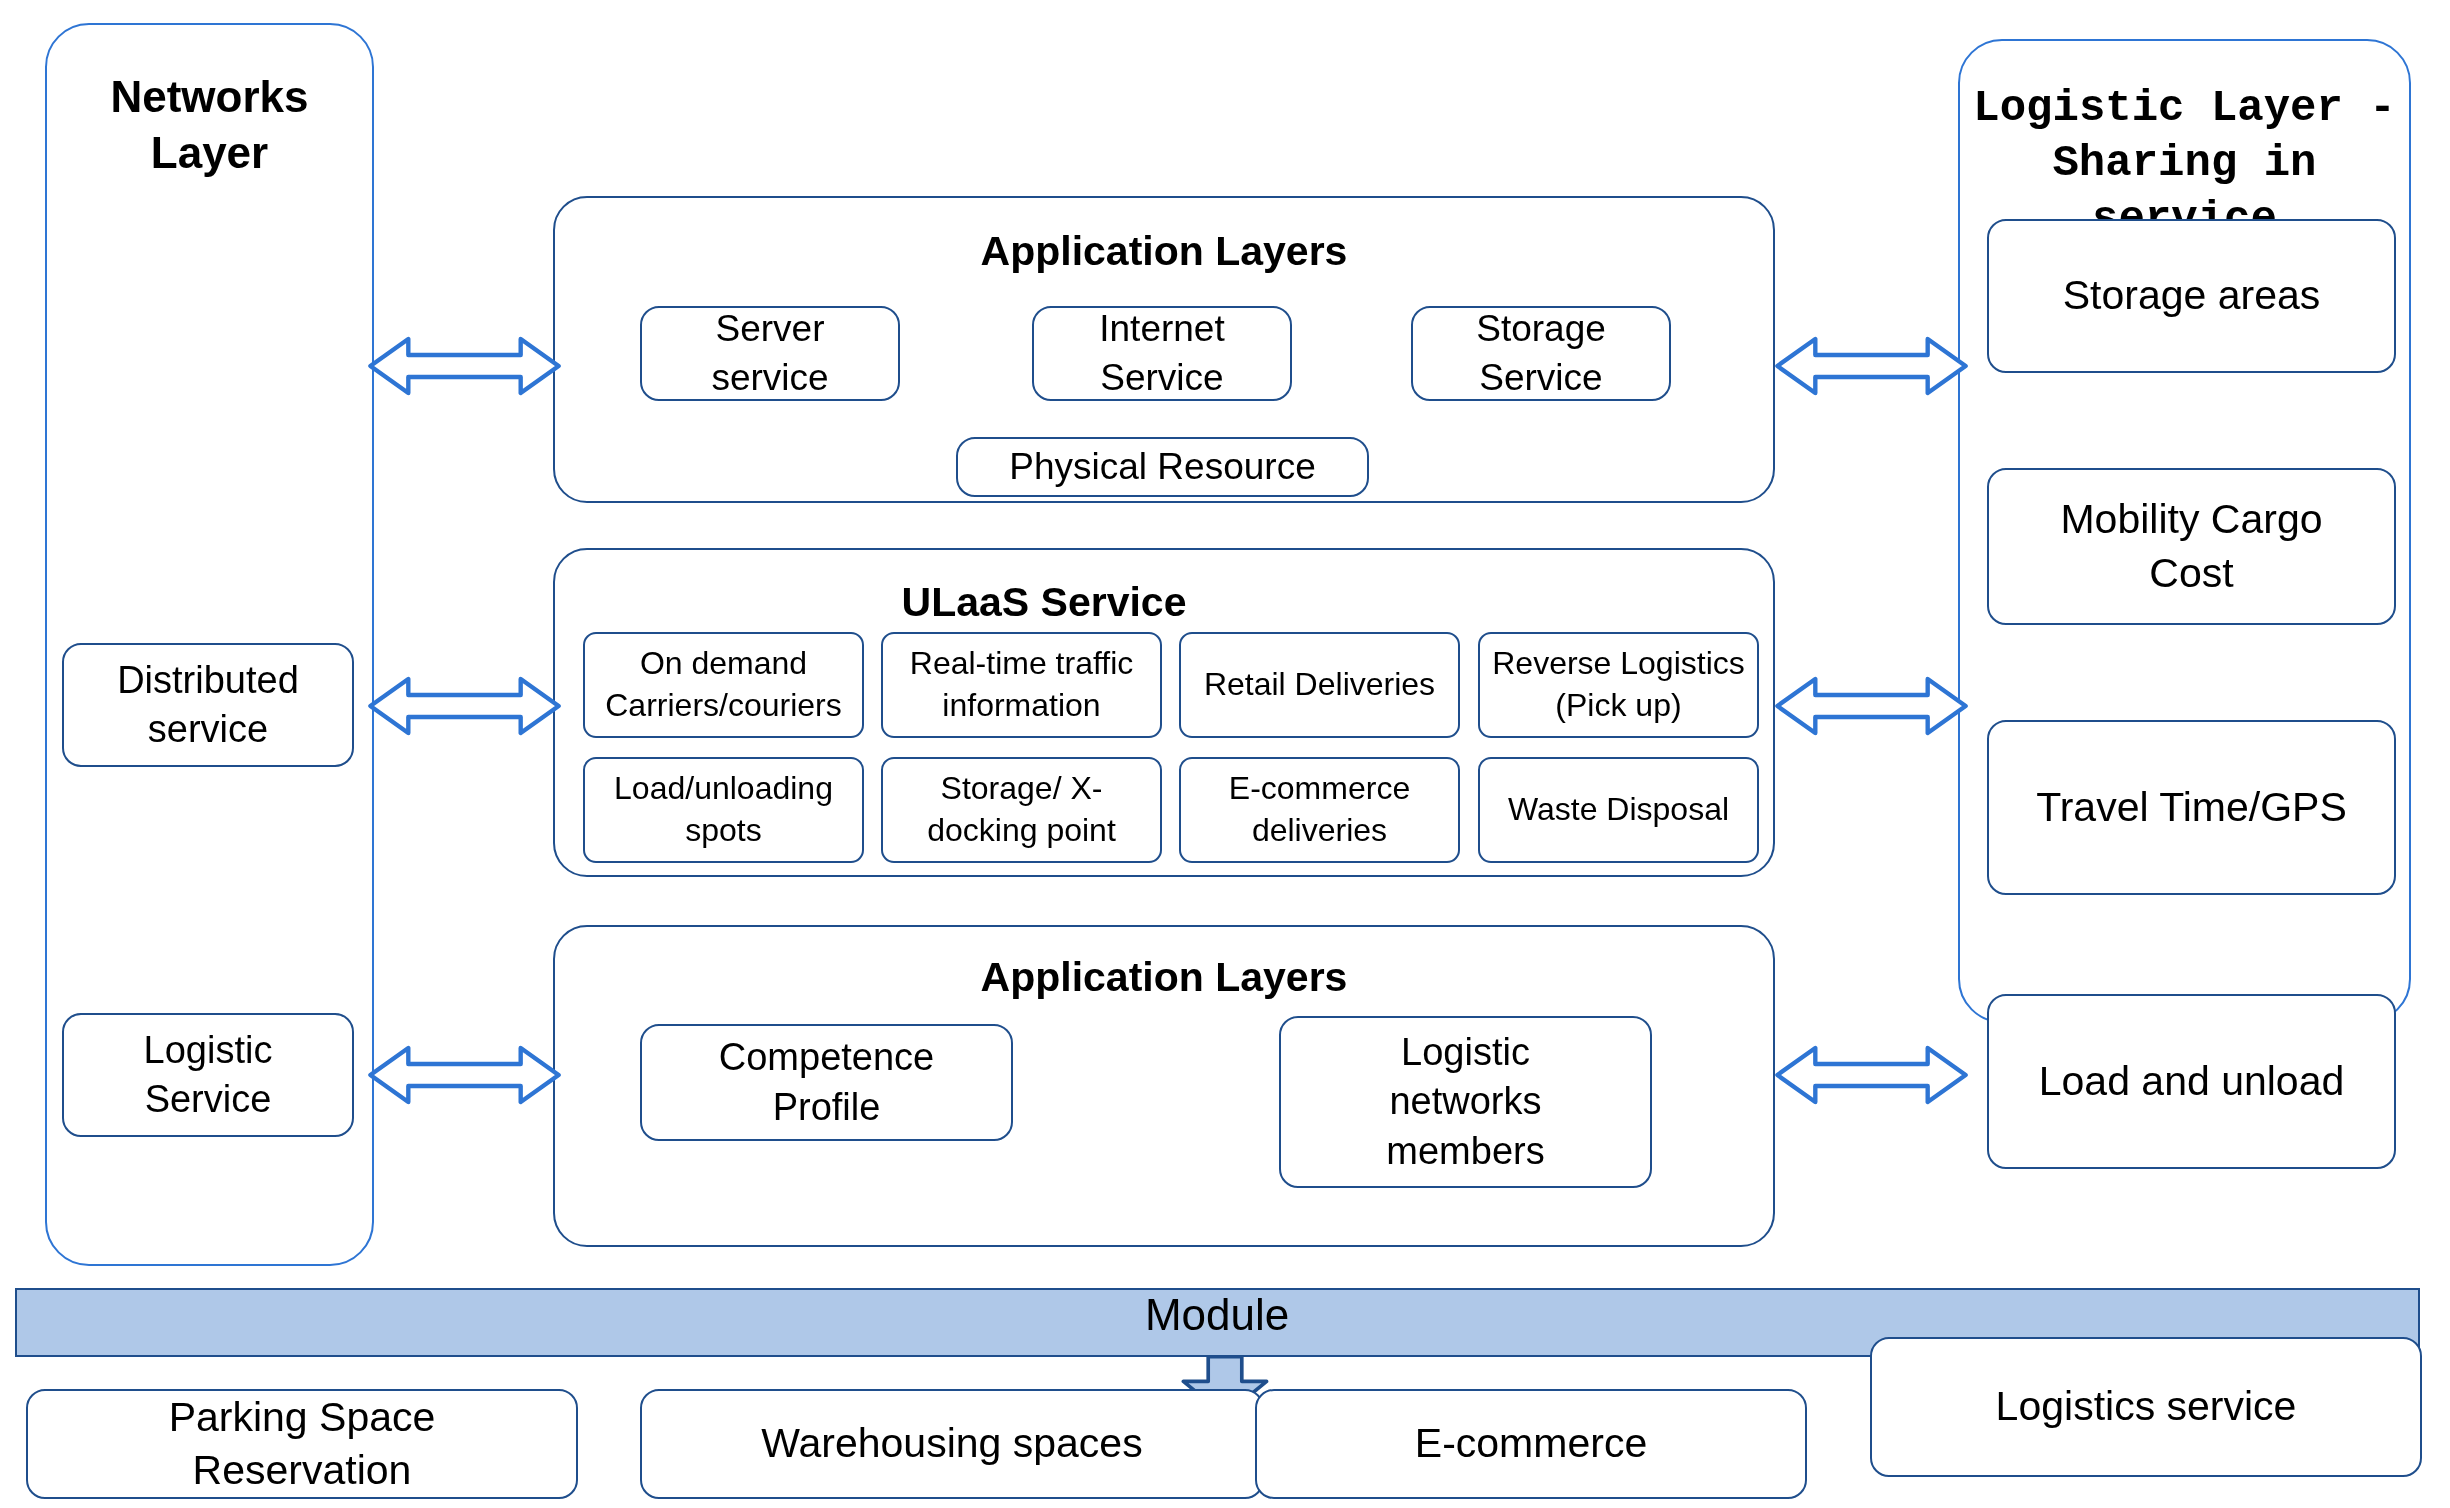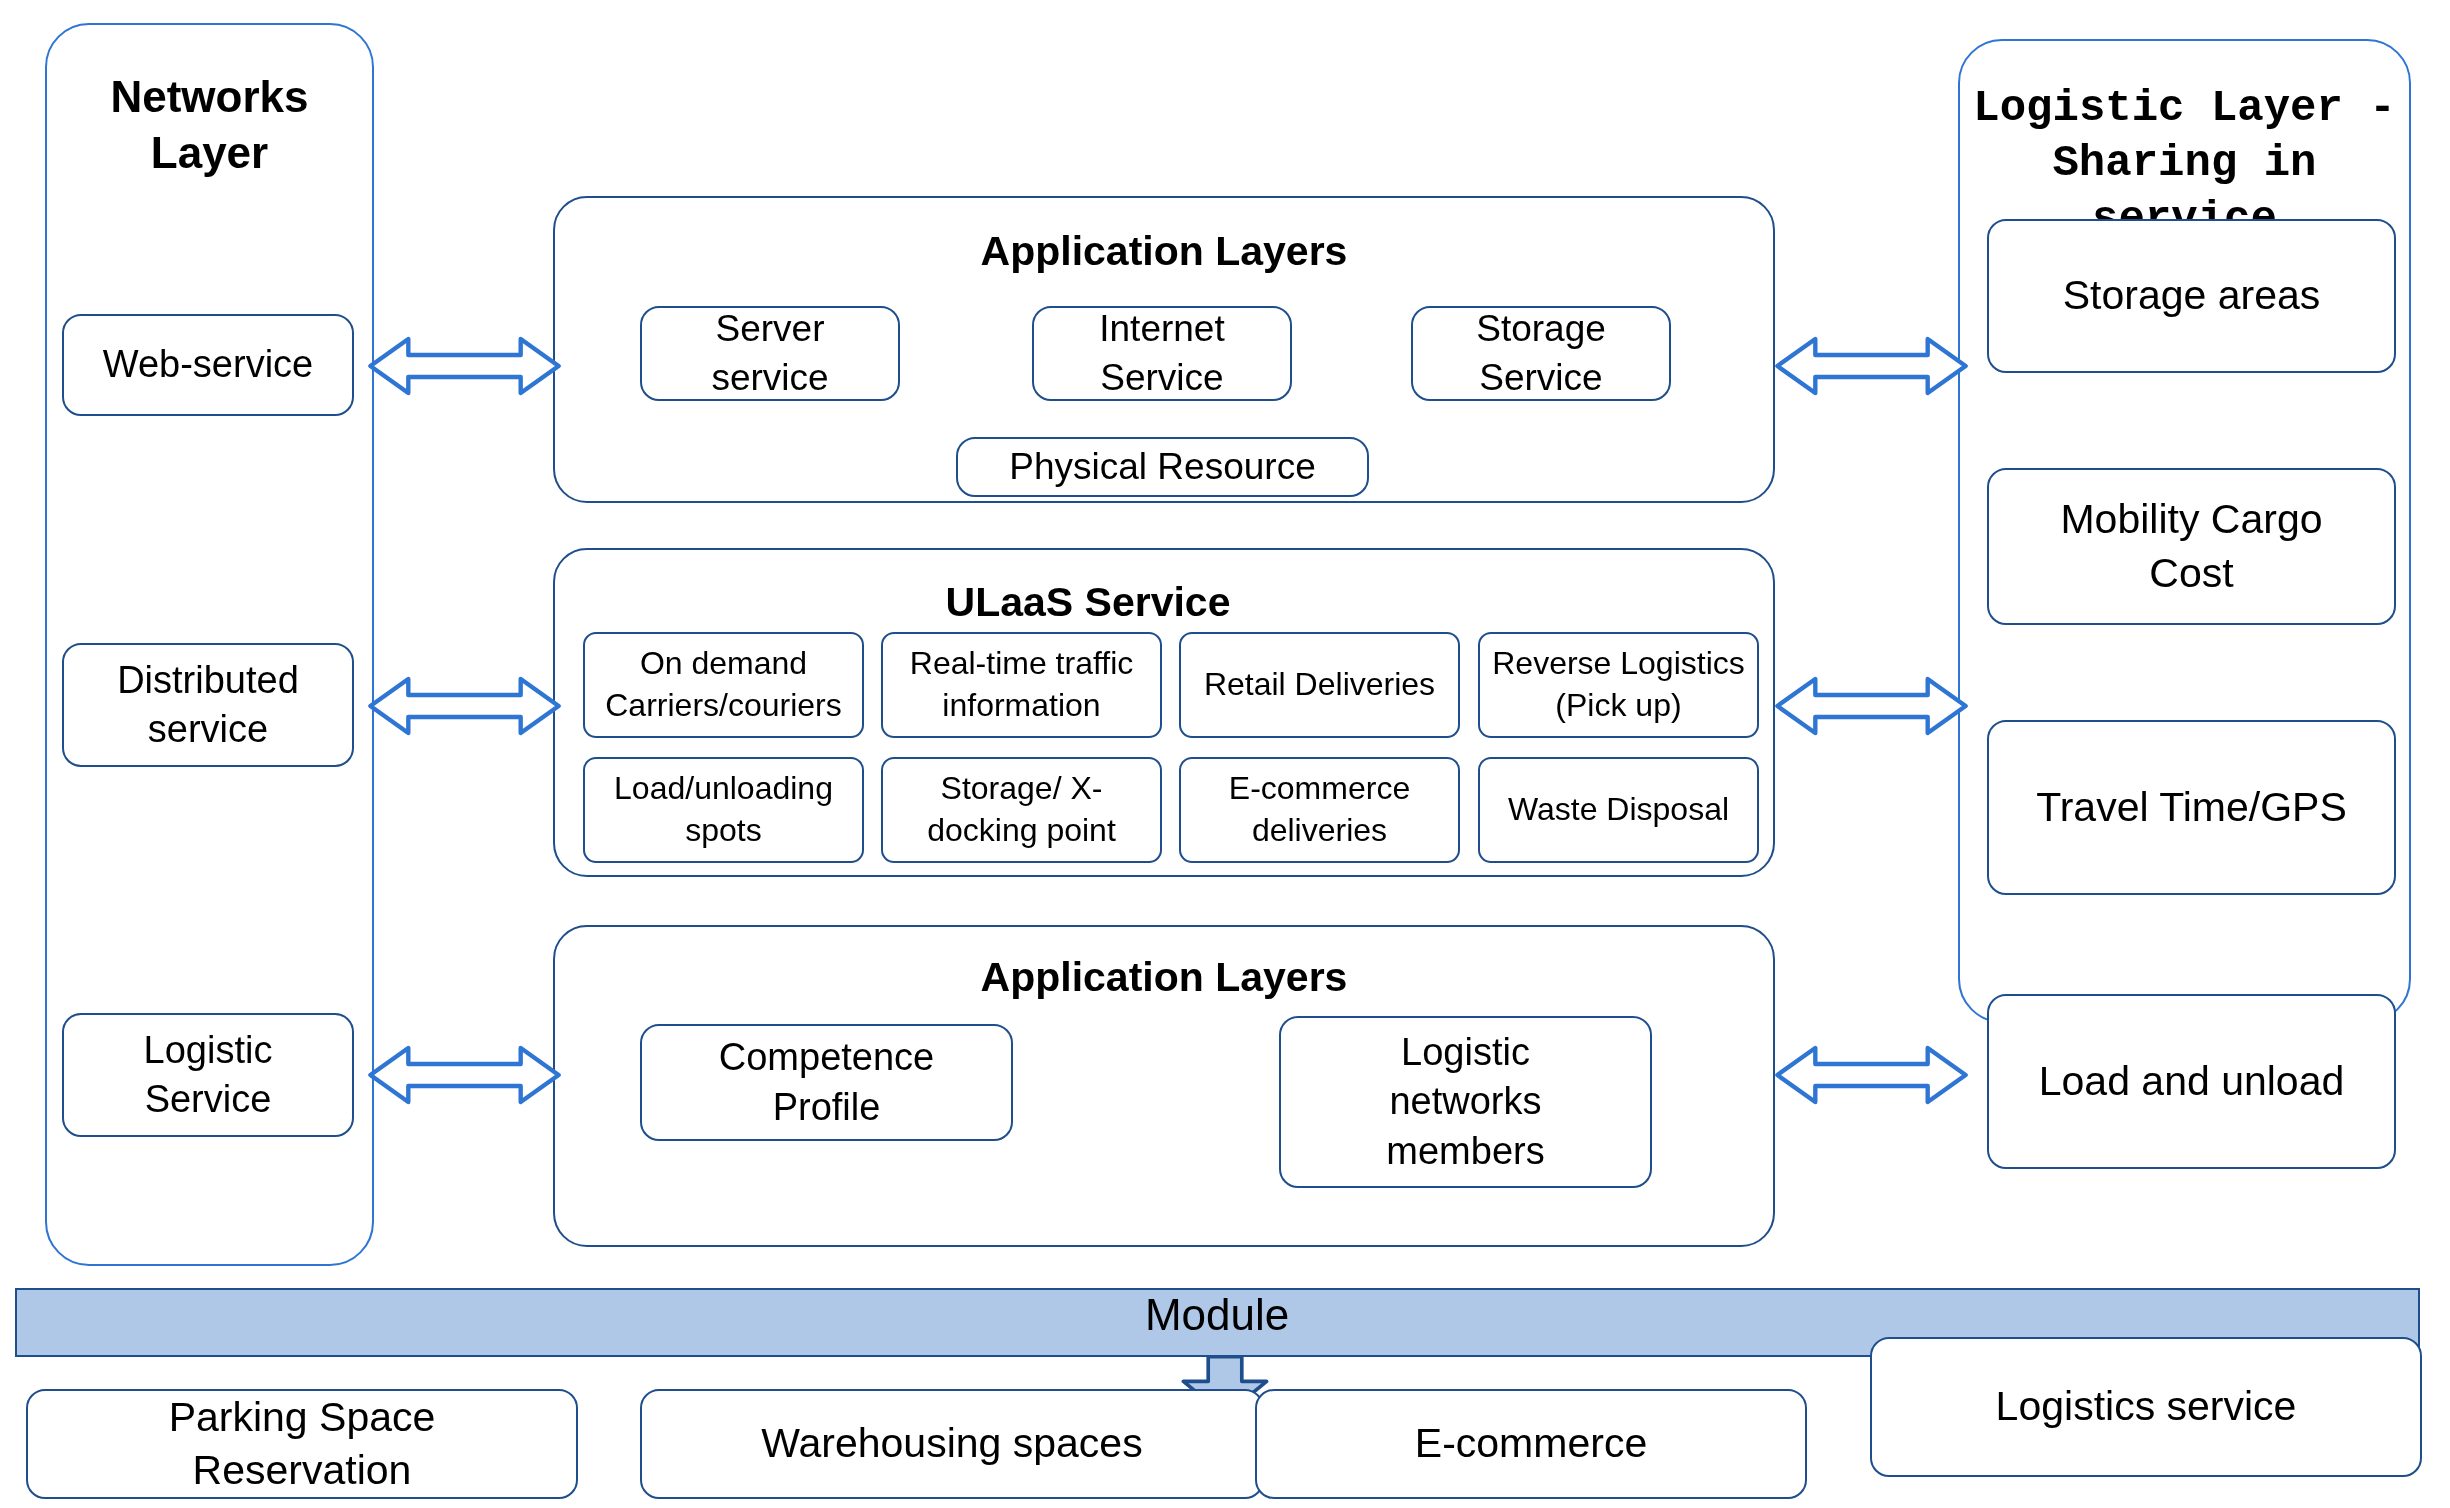--- a/index.html
+++ b/index.html
@@ -100,23 +100,20 @@
 
 <div id="canvas">
 
   <div class="panel" style="left:45px; top:23.4px; width:329px; height:1243px;">
     <div class="panel-title t-60" style="top:44px;">
       <span>Networks</span><br>
       <span>Layer</span>
     </div>
   </div>
 
-  <div class="node t-52" style="left:62px; top:314px; width:292px; height:102px;">
-    <span>Web-service</span>
-  </div>
 
   <div class="node t-52" style="left:62px; top:643px; width:292px; height:124px;">
     <div>
       <span>Distributed</span><br>
       <span>service</span>
     </div>
   </div>
 
   <div class="node t-52" style="left:62px; top:1013px; width:292px; height:124px;">
     <div>
@@ -177,21 +174,21 @@
       <span>Service</span>
     </div>
   </div>
 
   <div class="node t-50" style="left:956px; top:437px; width:413px; height:60px;">
     <span>Physical Resource</span>
   </div>
 
   <div class="group" style="left:553px; top:548px; width:1222px; height:329px;">
   </div>
-  <div class="group-title t-56" style="left:578px; top:579px; width:1020px;">
+  <div class="group-title t-56" style="left:534px; top:579px; width:1020px;">
     <span>ULaaS Service</span>
   </div>
 
   <div class="node t-44" style="left:583px; top:632px; width:281px; height:106px; border-radius:13px;">
     <div>
       <span>On demand</span><br>
       <span>Carriers/couriers</span>
     </div>
   </div>
 

